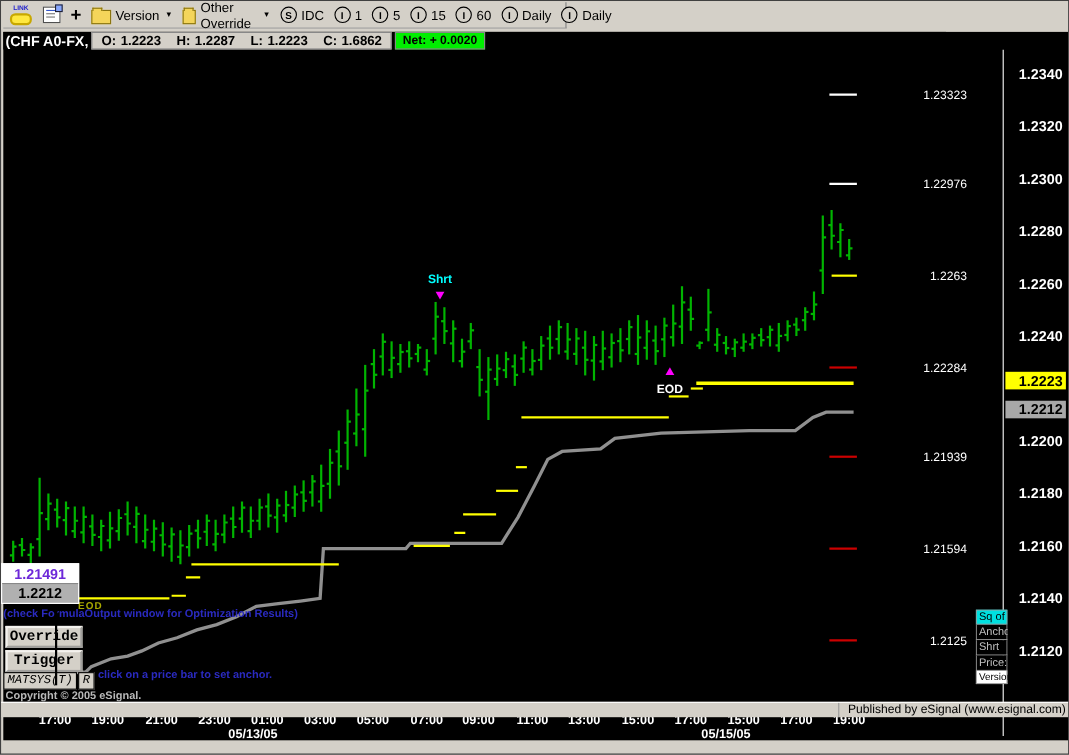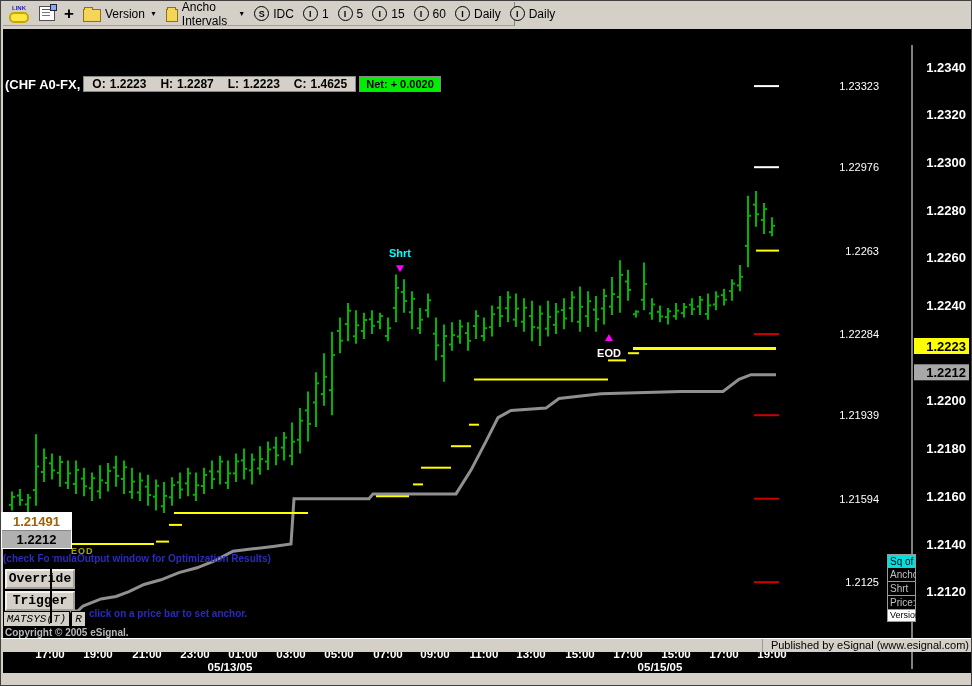--- a/index.html
+++ b/index.html
@@ -20,32 +20,32 @@
   .propicon::after{content:"";position:absolute;right:-3px;top:-3px;width:5px;height:5px;background:#88a8ff;border:1px solid #223;}
   .plus{font-size:17px;font-weight:bold;line-height:14px;}
   .folder{width:16px;height:11px;background:#f4d55a;border:1px solid #8a7510;position:relative;margin-top:3px;}
   .folder::before{content:"";position:absolute;top:-3px;left:0;width:7px;height:2px;background:#f4d55a;border:1px solid #8a7510;border-bottom:none;}
   .caret{font-size:7px;margin-left:1px;color:#000;}
   .circ{display:inline-flex;align-items:center;justify-content:center;width:13px;height:13px;
         border:1px solid #000;border-radius:50%;font-size:9px;font-weight:bold;background:#d4d0c8;}
   
   .blackfield{position:absolute;top:28px;left:2px;width:968px;height:644px;background:#000;}
   
-  .titlebar{position:absolute;top:28px;left:2px;width:857px;height:16px;background:#000;display:flex;align-items:center;margin-top:47px;}
+  .titlebar{position:absolute;top:28px;left:2px;width:857px;height:16px;background:#000;display:flex;align-items:center;}
   .sym{color:#fff;font-weight:bold;font-size:13px;padding-left:2px;letter-spacing:0;}
   .ohlcbox{margin-left:3px;height:16px;background:#d4d0c8;color:#000;font-weight:bold;font-size:12px;
            display:flex;align-items:center;gap:4px;padding:0 8px;border:1px solid #888;box-sizing:border-box;}
   .ohlcbox b{margin-left:10px;font-weight:bold;}
   .ohlcbox b:first-child{margin-left:0;}
   .netbox{margin-left:3px;height:16px;background:#00ee00;color:#000;font-weight:bold;font-size:11px;
           display:flex;align-items:center;padding:0 6px;border:1px solid #888;box-sizing:border-box;}
   #chart{position:absolute;top:44px;left:2px;width:968px;height:628px;}
   
   .ptip{position:absolute;left:0;top:511px;width:69px;border:1px solid #fff;background:#fff;z-index:5;}
-  .ptip .r1{height:17px;background:#fff;color:#a16207;font-weight:bold;font-size:13px;text-align:center;line-height:17px;}
+  .ptip .r1{height:17px;background:#fff;color:#6d28d9;font-weight:bold;font-size:13px;text-align:center;line-height:17px;}
   .ptip .r2{height:17px;background:#b0b0b0;color:#000;font-weight:bold;font-size:13px;text-align:center;line-height:17px;border-top:1px solid #888;}
   .eodflag{position:absolute;left:70px;top:545px;color:#a8a800;font-size:9px;font-weight:bold;z-index:4;letter-spacing:1px;}
   .bluenote{position:absolute;color:#2a2ac0;font-size:10px;font-weight:bold;z-index:4;white-space:nowrap;}
   .winbtn{position:absolute;left:4px;width:70px;height:20px;background:#d4d0c8;border:2px outset #f4f2ee;
           font-family:"Liberation Mono",monospace;font-size:13px;font-weight:bold;color:#000;
           text-align:center;line-height:16px;z-index:5;padding:0;}
   .tab{position:absolute;top:610px;height:16px;background:#d4d0c8;border:1px solid #000;box-sizing:border-box;
        font-family:"Liberation Mono",monospace;font-style:italic;font-size:11px;color:#000;
        text-align:center;line-height:14px;z-index:5;}
   .copyr{position:absolute;left:4px;top:626px;color:#b8b8b8;font-size:10px;z-index:5;font-weight:bold;}
@@ -79,21 +79,21 @@
       <span class="titem">
         <span class="plus">+</span>
       </span>
       <span class="titem">
         <span class="folder"></span>
         <span>Version</span>
         <span class="caret">▼</span>
       </span>
       <span class="titem">
         <span class="folder"></span>
-        <span>Ancho Intervals</span>
+        <span>Other Override</span>
         <span class="caret">▼</span>
       </span>
       <span class="titem">
         <span class="circ">S</span>
         <span>IDC</span>
       </span>
       <span class="titem">
         <span class="circ">I</span>
         <span>1</span>
       </span>
@@ -125,21 +125,21 @@
   <div class="titlebar">
     <span class="sym">(CHF A0-FX,</span>
     <span class="ohlcbox">
       <b>O:</b>
       <span>1.2223</span>
       <b>H:</b>
       <span>1.2287</span>
       <b>L:</b>
       <span>1.2223</span>
       <b>C:</b>
-      <span>1.4625</span>
+      <span>1.6862</span>
     </span>
     <span class="netbox">Net: + 0.0020</span>
   </div>
 
   <svg id="chart" viewBox="0 0 968 628">
       <polyline points="38,568.2 75,565.8 80,561.0 98,553.9 113,551.5 126,546.7 141,539.5 158,534.8 176,527.6 194,522.8 212,515.7 230,506.2 250,503.8 270,501.4 288,499.0 291,453.7 366,453.7 370,448.9 453,448.9 468,425.1 483,396.4 495,372.6 508,365.4 543,363.1 556,353.5 598,348.7 678,346.4 720,346.4 736,334.4 748,329.7 773,329.7" fill="none" stroke="#909090" stroke-width="3"></polyline>
       <line x1="9" y1="446.5" x2="9" y2="465.6" stroke="#00b400" stroke-width="2"></line>
       <line x1="6" y1="459.9" x2="9" y2="459.9" stroke="#00b400" stroke-width="2"></line>
       <line x1="9" y1="451.9" x2="12" y2="451.9" stroke="#00b400" stroke-width="2"></line>
       <line x1="17" y1="444.1" x2="17" y2="460.8" stroke="#00b400" stroke-width="2"></line>

